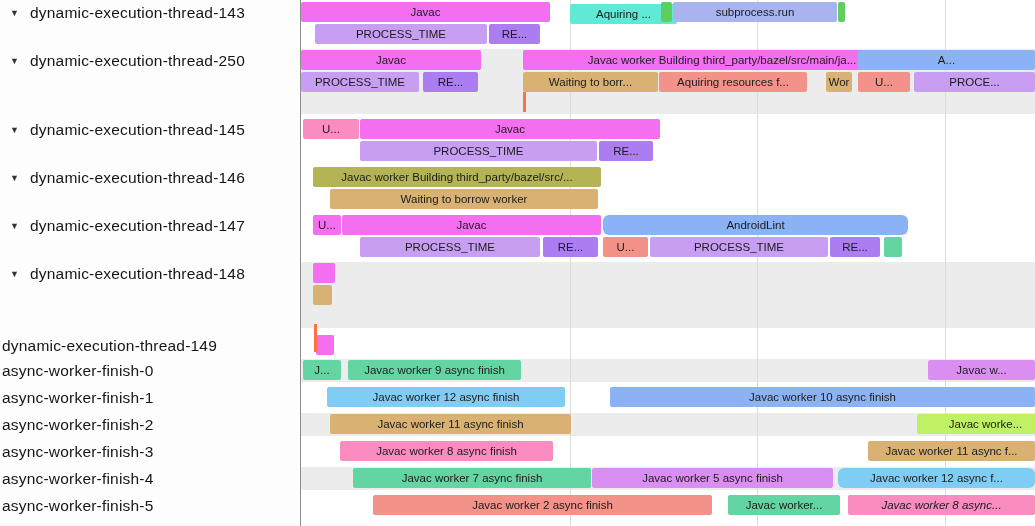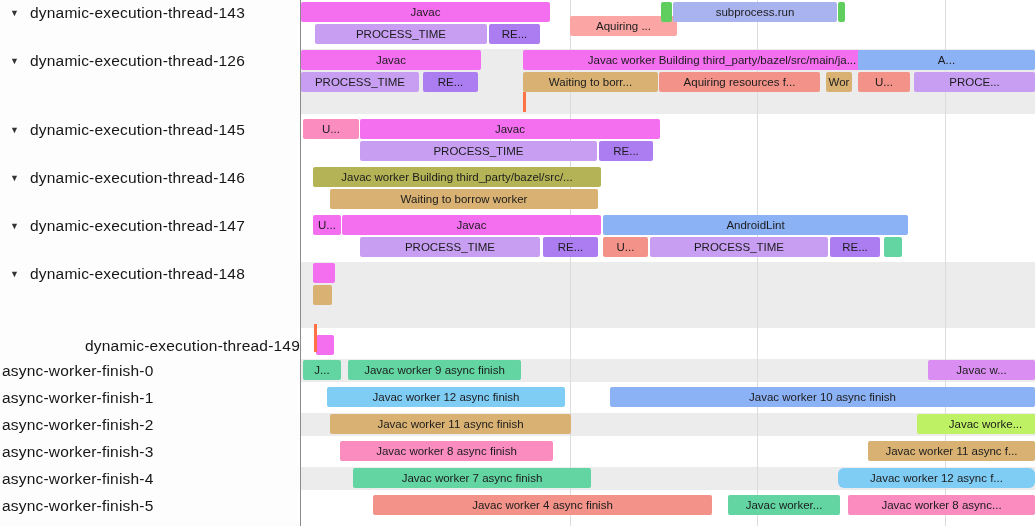--- a/index.html
+++ b/index.html
@@ -28,97 +28,98 @@
   <div id="timeline-layer">
       <div class="strip" style="top: 49px; height: 65px; background: rgb(236, 236, 236);"></div>
       <div class="strip" style="top: 262px; height: 66px; background: rgb(236, 236, 236);"></div>
       <div class="strip" style="top: 359px; height: 23px; background: rgb(236, 236, 236);"></div>
       <div class="strip" style="top: 413px; height: 23px; background: rgb(236, 236, 236);"></div>
       <div class="strip" style="top: 467px; height: 23px; background: rgb(236, 236, 236);"></div>
       <div class="grid" style="left: 570px; background: rgb(220, 220, 220);"></div>
       <div class="grid" style="left: 757px; background: rgb(220, 220, 220);"></div>
       <div class="grid" style="left: 945px; background: rgb(220, 220, 220);"></div>
       <div class="slice" style="left: 301px; top: 2px; width: 249px; background: rgb(244, 110, 240);">Javac</div>
-      <div class="slice" style="left: 570px; top: 16px; width: 107px; background: #fca5a5;">Aquiring ...</div>
+      <div class="slice" style="left: 570px; top: 4px; width: 107px; background: #5eead4;">Aquiring ...</div>
       <div class="slice" style="left: 661px; top: 2px; width: 11px; background: rgb(95, 206, 95);"></div>
       <div class="slice" style="left: 673px; top: 2px; width: 164px; background: rgb(169, 179, 239);">subprocess.run</div>
       <div class="slice" style="left: 838px; top: 2px; width: 7px; background: rgb(95, 206, 95);"></div>
       <div class="slice" style="left: 315px; top: 23.5px; width: 172px; background: rgb(199, 158, 242);">PROCESS_TIME</div>
       <div class="slice" style="left: 489px; top: 23.5px; width: 51px; background: rgb(172, 125, 240);">RE...</div>
       <div class="slice" style="left: 301px; top: 50px; width: 180px; background: rgb(244, 110, 240);">Javac</div>
       <div class="slice" style="left: 523px; top: 50px; width: 398px; background: rgb(244, 110, 240);">Javac worker Building third_party/bazel/src/main/ja...</div>
       <div class="slice" style="left: 858px; top: 50px; width: 177px; background: rgb(140, 178, 246);">A...</div>
       <div class="slice" style="left: 301px; top: 71.5px; width: 118px; background: rgb(199, 158, 242);">PROCESS_TIME</div>
       <div class="slice" style="left: 423px; top: 71.5px; width: 55px; background: rgb(172, 125, 240);">RE...</div>
       <div class="slice" style="left: 523px; top: 71.5px; width: 135px; background: rgb(217, 178, 115);">Waiting to borr...</div>
-      <div class="slice" style="left: 659px; top: 71.5px; width: 161px; background: rgb(242, 146, 136);">Aquiring resources f...</div>
+      <div class="slice" style="left: 659px; top: 71.5px; width: 148px; background: rgb(242, 146, 136);">Aquiring resources f...</div>
       <div class="slice" style="left: 826px; top: 71.5px; width: 26px; background: rgb(217, 178, 115);">Wor</div>
       <div class="slice" style="left: 858px; top: 71.5px; width: 52px; background: rgb(242, 146, 136);">U...</div>
       <div class="slice" style="left: 914px; top: 71.5px; width: 121px; background: rgb(199, 158, 242);">PROCE...</div>
       <div class="slice" style="left: 303px; top: 119px; width: 56px; background: rgb(250, 140, 192);">U...</div>
       <div class="slice" style="left: 360px; top: 119px; width: 300px; background: rgb(244, 110, 240);">Javac</div>
       <div class="slice" style="left: 360px; top: 140.5px; width: 237px; background: rgb(199, 158, 242);">PROCESS_TIME</div>
       <div class="slice" style="left: 599px; top: 140.5px; width: 54px; background: rgb(172, 125, 240);">RE...</div>
       <div class="slice" style="left: 313px; top: 167px; width: 288px; background: rgb(180, 180, 87);">Javac worker Building third_party/bazel/src/...</div>
       <div class="slice" style="left: 330px; top: 188.5px; width: 268px; background: rgb(217, 178, 115);">Waiting to borrow worker</div>
       <div class="slice" style="left: 313px; top: 215px; width: 28px; background: rgb(244, 110, 240);">U...</div>
       <div class="slice" style="left: 342px; top: 215px; width: 259px; background: rgb(244, 110, 240);">Javac</div>
-      <div class="slice" style="left: 603px; top: 215px; width: 305px; background: rgb(140, 178, 246);">AndroidLint</div>
+      <div class="slice" style="left: 603px; top: 215px; width: 305px; background: rgb(140, 178, 246); border-radius: 6px;">AndroidLint</div>
       <div class="slice" style="left: 360px; top: 236.5px; width: 180px; background: rgb(199, 158, 242);">PROCESS_TIME</div>
       <div class="slice" style="left: 543px; top: 236.5px; width: 55px; background: rgb(172, 125, 240);">RE...</div>
       <div class="slice" style="left: 603px; top: 236.5px; width: 45px; background: rgb(242, 146, 136);">U...</div>
       <div class="slice" style="left: 650px; top: 236.5px; width: 178px; background: rgb(199, 158, 242);">PROCESS_TIME</div>
       <div class="slice" style="left: 830px; top: 236.5px; width: 50px; background: rgb(172, 125, 240);">RE...</div>
       <div class="slice" style="left: 884px; top: 236.5px; width: 18px; background: rgb(98, 213, 162);"></div>
       <div class="slice" style="left: 313px; top: 263px; width: 22px; background: rgb(244, 110, 240);"></div>
       <div class="slice" style="left: 313px; top: 284.5px; width: 19px; background: rgb(217, 178, 115);"></div>
       <div class="slice" style="left: 316px; top: 335px; width: 18px; background: rgb(244, 110, 240);"></div>
       <div class="slice" style="left: 303px; top: 360px; width: 38px; background: rgb(98, 213, 162);">J...</div>
       <div class="slice" style="left: 348px; top: 360px; width: 173px; background: rgb(98, 213, 162);">Javac worker 9 async finish</div>
       <div class="slice" style="left: 928px; top: 360px; width: 107px; background: rgb(218, 142, 242);">Javac w...</div>
       <div class="slice" style="left: 327px; top: 387px; width: 238px; background: rgb(127, 204, 245);">Javac worker 12 async finish</div>
       <div class="slice" style="left: 610px; top: 387px; width: 425px; background: rgb(140, 178, 246);">Javac worker 10 async finish</div>
       <div class="slice" style="left: 330px; top: 414px; width: 241px; background: rgb(217, 178, 115);">Javac worker 11 async finish</div>
       <div class="slice" style="left: 917px; top: 414px; width: 125px; background: #bef264; padding-left: 12px;">Javac worke...</div>
       <div class="slice" style="left: 340px; top: 441px; width: 213px; background: rgb(250, 140, 192);">Javac worker 8 async finish</div>
       <div class="slice" style="left: 868px; top: 441px; width: 167px; background: rgb(217, 178, 115);">Javac worker 11 async f...</div>
       <div class="slice" style="left: 353px; top: 468px; width: 238px; background: rgb(98, 213, 162);">Javac worker 7 async finish</div>
+      <div class="slice" style="left: 592px; top: 468px; width: 241px; background: rgb(218, 142, 242);">Javac worker 5 async finish</div>
       <div class="slice" style="left: 838px; top: 468px; width: 197px; background: rgb(127, 204, 245); border-radius: 6px;">Javac worker 12 async f...</div>
-      <div class="slice" style="left: 373px; top: 495px; width: 339px; background: rgb(242, 146, 136);">Javac worker 4 async finish</div>
+      <div class="slice" style="left: 373px; top: 495px; width: 339px; background: rgb(242, 146, 136);">Javac worker 2 async finish</div>
       <div class="slice" style="left: 728px; top: 495px; width: 112px; background: rgb(98, 213, 162);">Javac worker...</div>
-      <div class="slice" style="left: 848px; top: 495px; width: 187px; background: rgb(250, 140, 192);">Javac worker 8 async...</div>
+      <div class="slice" style="left: 848px; top: 495px; width: 187px; background: rgb(250, 140, 192); font-style: italic;">Javac worker 8 async...</div>
       <div class="marker" style="left: 523px; top: 92px; height: 20px; background: rgb(255, 114, 70);"></div>
       <div class="marker" style="left: 314px; top: 324px; height: 28px; background: rgb(255, 114, 70);"></div>
     </div>
   <div id="sidebar">
       <div class="trlabel" style="top: 2px;">
         <span class="tri">▼</span>
         <span class="trname">dynamic-execution-thread-143</span>
       </div>
       <div class="trlabel" style="top: 50px;">
         <span class="tri">▼</span>
-        <span class="trname">dynamic-execution-thread-126</span>
+        <span class="trname">dynamic-execution-thread-250</span>
       </div>
       <div class="trlabel" style="top: 119px;">
         <span class="tri">▼</span>
         <span class="trname">dynamic-execution-thread-145</span>
       </div>
       <div class="trlabel" style="top: 167px;">
         <span class="tri">▼</span>
         <span class="trname">dynamic-execution-thread-146</span>
       </div>
       <div class="trlabel" style="top: 215px;">
         <span class="tri">▼</span>
         <span class="trname">dynamic-execution-thread-147</span>
       </div>
       <div class="trlabel" style="top: 263px;">
         <span class="tri">▼</span>
         <span class="trname">dynamic-execution-thread-148</span>
       </div>
-      <div class="trlabel flush" style="top: 335px; justify-content: flex-end;">
+      <div class="trlabel flush" style="top: 335px;">
         <span class="trname">dynamic-execution-thread-149</span>
       </div>
       <div class="trlabel flush" style="top: 360px;">
         <span class="trname">async-worker-finish-0</span>
       </div>
       <div class="trlabel flush" style="top: 387px;">
         <span class="trname">async-worker-finish-1</span>
       </div>
       <div class="trlabel flush" style="top: 414px;">
         <span class="trname">async-worker-finish-2</span>

